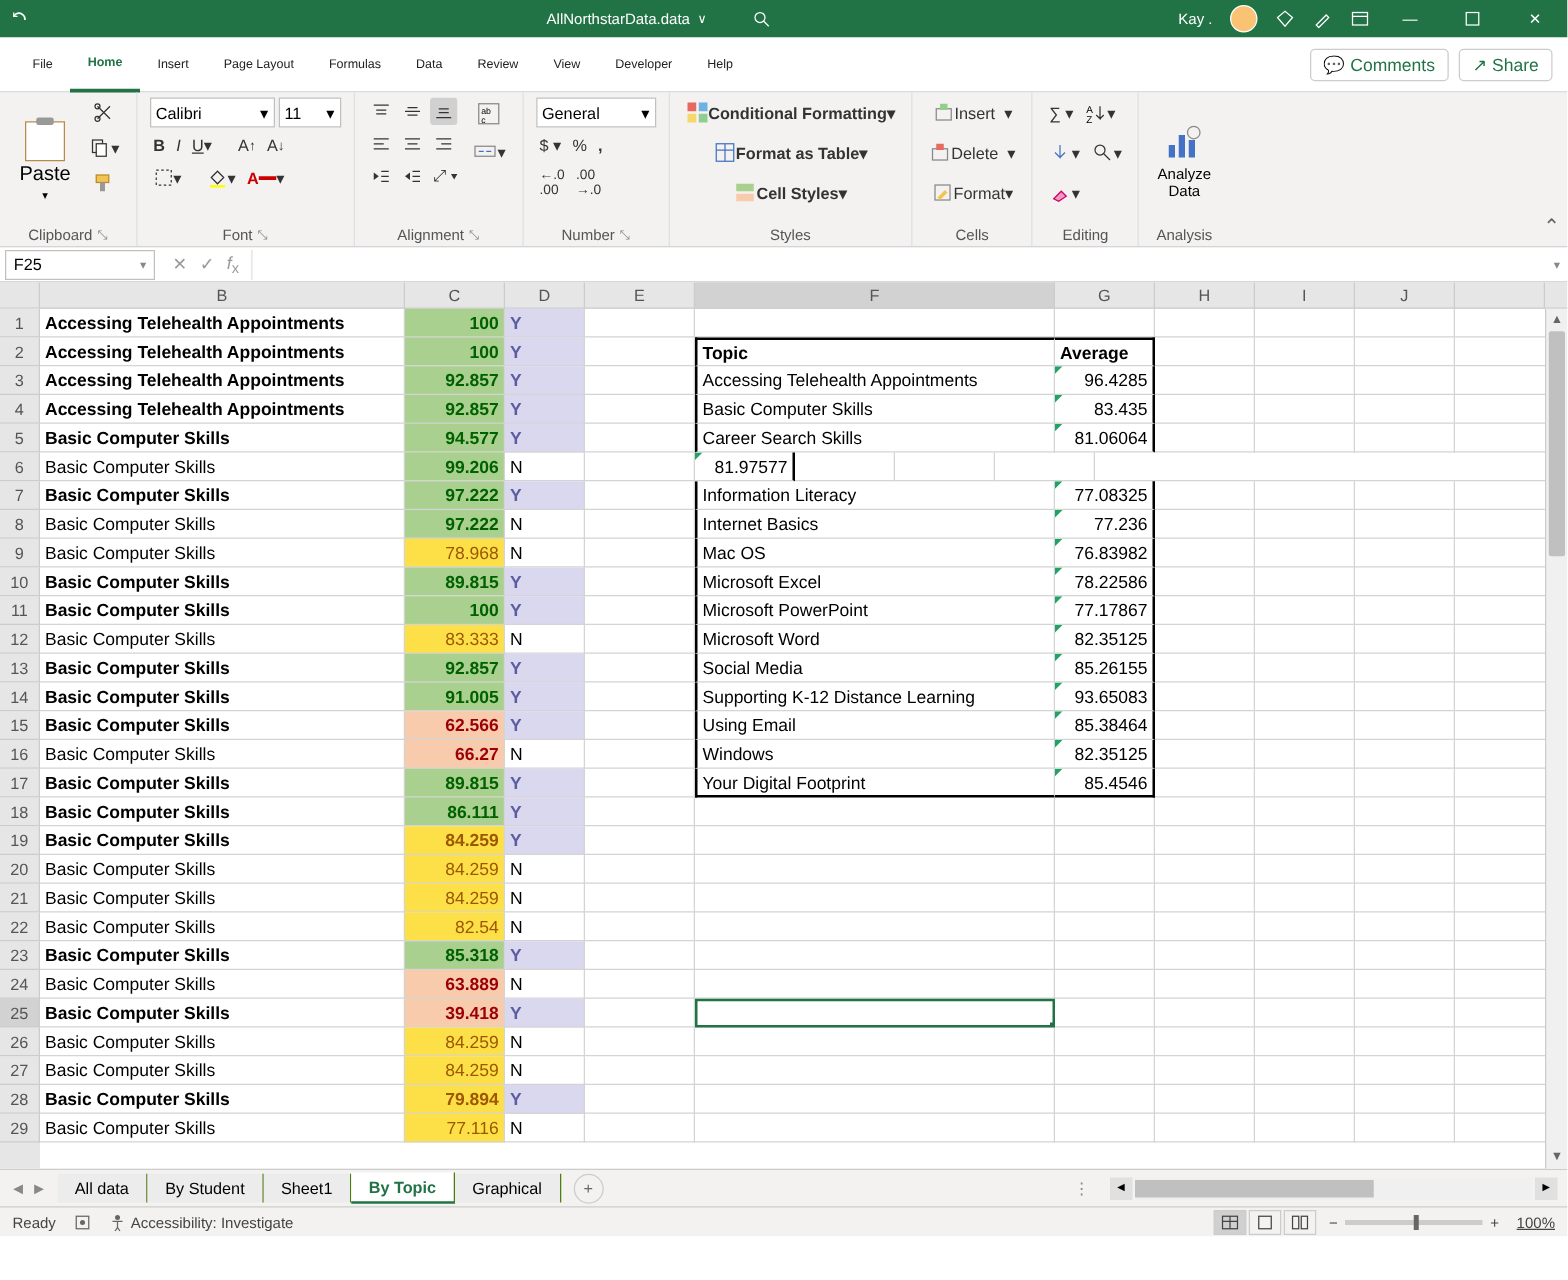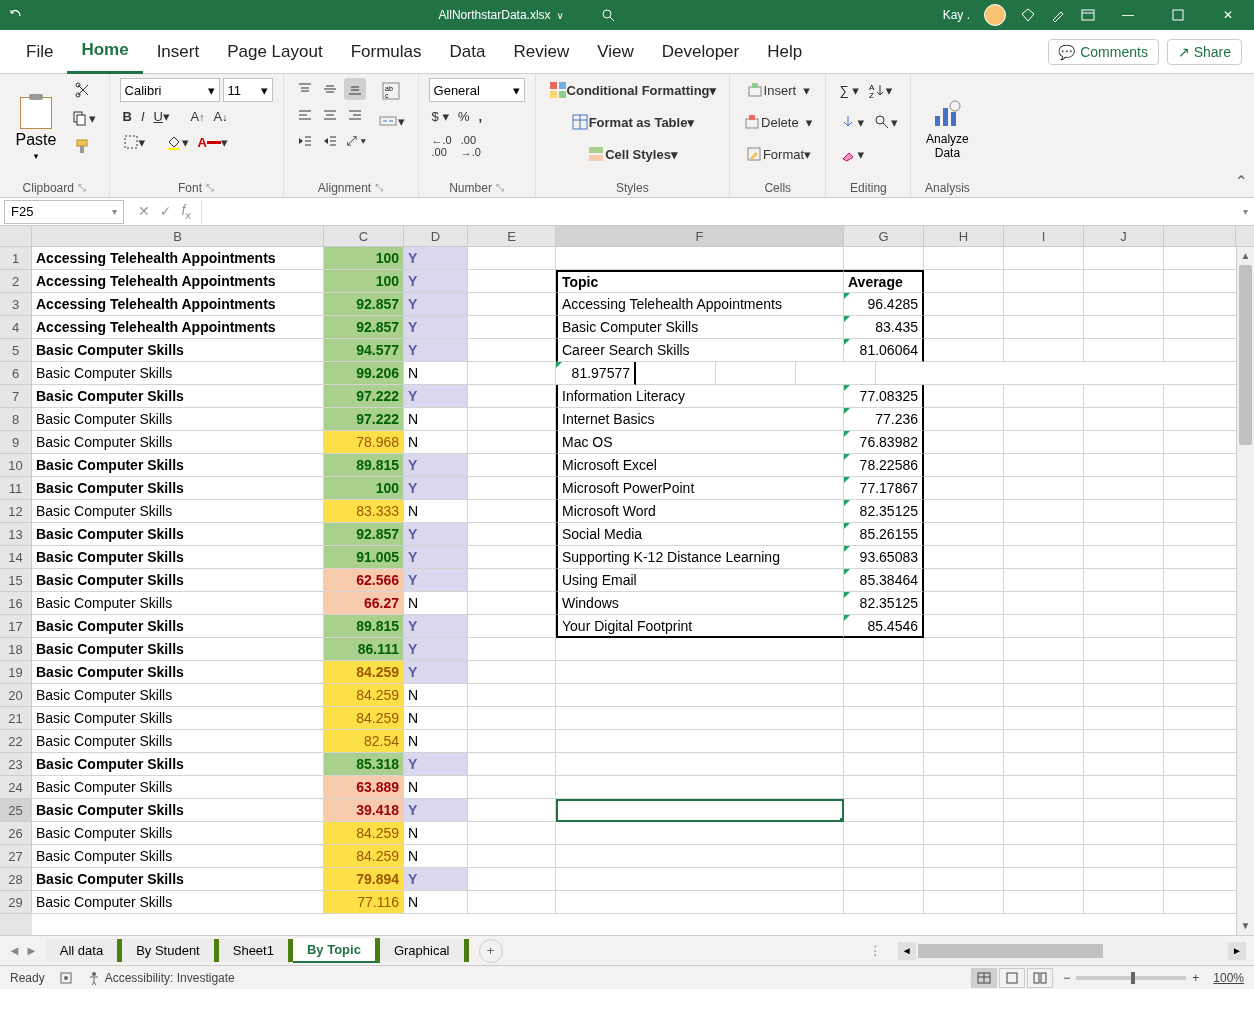--- a/index.html
+++ b/index.html
@@ -12,21 +12,21 @@
 .titlebar .right { display: flex; align-items: center; gap: 14px; }
 .autosave { display: flex; align-items: center; gap: 6px; }
 .toggle { width: 28px; height: 14px; border: 1px solid rgba(255,255,255,0.7); border-radius: 8px; position: relative; }
 .toggle::after { content: ''; width: 10px; height: 10px; background: transparent; border: 1px solid rgba(255,255,255,0.8); border-radius: 50%; position: absolute; top: 1px; left: 1px; }
 .ticon { width: 16px; height: 16px; display: inline-flex; align-items: center; justify-content: center; }
 .avatar { width: 22px; height: 22px; border-radius: 50%; background: #f9c373; border: 1px solid #fff; }
 .winbtn { width: 36px; height: 30px; display: flex; align-items: center; justify-content: center; }
 
 
 .tabrow { background: #fff; height: 44px; display: flex; align-items: center; padding: 0 12px; border-bottom: 1px solid #d0d0d0; }
-.tabrow .tab { padding: 0 14px; height: 44px; display: flex; align-items: center; font-size: 17px; color: #222; }
+.tabrow .tab { padding: 0 14px; height: 44px; display: flex; align-items: center; font-size: 10px; color: #222; }
 .tabrow .tab.active { color: #217346; font-weight: 600; border-bottom: 3px solid #217346; }
 .tabrow .spacer { flex: 1; }
 .tabrow .btn { border: 1px solid #ccc; border-radius: 4px; padding: 4px 10px; font-size: 14px; color: #217346; display: flex; align-items: center; gap: 4px; margin-left: 8px; }
 
 
 .ribbon { background: #f3f2f1; height: 124px; display: flex; border-bottom: 1px solid #ccc; }
 .rgroup { border-right: 1px solid #e0e0e0; padding: 4px 10px 0; display: flex; flex-direction: column; }
 .rgroup .body { flex: 1; display: flex; gap: 6px; }
 .rgroup .label { font-size: 12px; color: #555; text-align: center; padding: 2px 0; display: flex; justify-content: center; align-items: center; gap: 4px; }
 .rbtn { background: #fff0; border: 1px solid transparent; border-radius: 3px; padding: 2px; display: flex; align-items: center; justify-content: center; font-size: 13px; color: #333; }
@@ -77,21 +77,21 @@
 .greenmark::before { content: ''; position: absolute; top: 0; left: 0; border-top: 6px solid #21a366; border-right: 6px solid transparent; }
 .greenmark { position: relative; }
 .vscroll { width: 18px; background: #f0f0f0; border-left: 1px solid #ccc; display: flex; flex-direction: column; }
 .vscroll .track { flex: 1; position: relative; }
 .vscroll .thumb { position: absolute; top: 0; left: 2px; right: 2px; height: 180px; background: #c0c0c0; border-radius: 2px; }
 .vscroll .arr { height: 18px; text-align: center; font-size: 10px; color: #666; line-height: 18px; }
 
 
 .sheetbar { height: 30px; background: #f3f2f1; display: flex; align-items: center; border-top: 1px solid #ccc; font-size: 13px; }
 .sheetnav { display: flex; gap: 4px; padding: 0 8px; color: #888; }
-.sheettab { padding: 4px 14px; border-right: 5px solid #4d7c0f; background: #ececec; }
+.sheettab { padding: 4px 14px; border-right: 1px solid #4d7c0f; background: #ececec; }
 .sheettab.active { background: #fff; border-bottom: 2px solid #217346; font-weight: 600; color: #217346; }
 .newsheet { width: 24px; height: 24px; border: 1px solid #ccc; border-radius: 50%; display: flex; align-items: center; justify-content: center; margin: 0 10px; color: #666; }
 .hscroll { flex: 1; display: flex; align-items: center; padding: 0 8px; }
 .hscroll .btn { width: 18px; height: 18px; background: #e0e0e0; text-align: center; font-size: 10px; line-height: 18px; }
 .hscroll .track { flex: 1; height: 18px; background: #f0f0f0; margin: 0 2px; position: relative; }
 .hscroll .thumb { position: absolute; left: 0; top: 2px; bottom: 2px; width: 60%; background: #c0c0c0; }
 
 
 .statusbar { height: 24px; background: #f3f2f1; display: flex; align-items: center; font-size: 12px; color: #444; padding: 0 10px; border-top: 1px solid #ccc; }
 .statusbar .spacer { flex: 1; }
@@ -126,21 +126,21 @@
         </svg>
       </span>
     <span class="ticon" style="opacity:0.5">
         <svg width="16" height="16">
           <path d="M4 10 A5 5 0 0 1 11 5 L13 7" fill="none" stroke="#fff" stroke-width="1.3"></path>
         </svg>
       </span>
     <span class="ticon" style="font-size:10px;">▾</span>
   </div>
   <div class="center">
-    <span>AllNorthstarData.xlsx</span>
+    <span>AllNorthstarData.data</span>
     <span style="font-size:10px;">∨</span>
     <span class="ticon" style="margin-left:30px;">
         <svg width="16" height="16">
           <circle cx="7" cy="7" r="4" fill="none" stroke="#fff"></circle>
           <line x1="10" y1="10" x2="14" y2="14" stroke="#fff"></line>
         </svg>
       </span>
   </div>
   <div class="right">
     <span style="font-size:12px;">Kay .</span>

